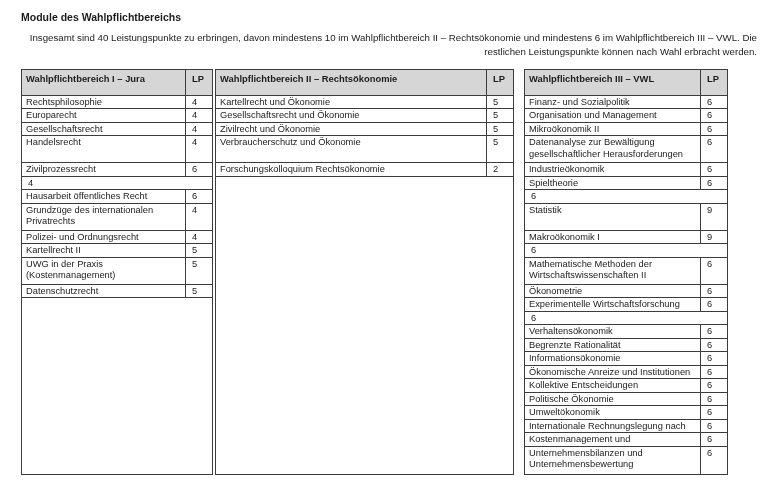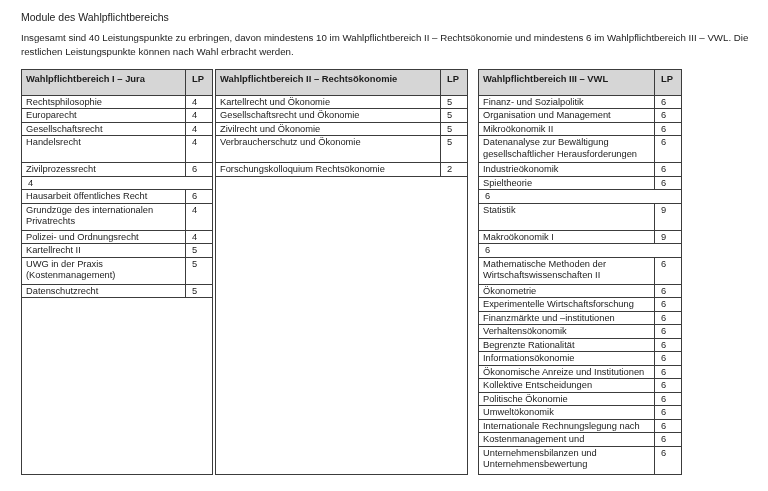--- a/index.html
+++ b/index.html
@@ -4,30 +4,30 @@
 <style>
   * { box-sizing: border-box; }
   html, body { margin: 0; padding: 0; }
   body {
     width: 768px; height: 491px;
     background: #ffffff;
     color: #1c1c1c;
     font-family: "Liberation Sans", sans-serif;
     overflow: hidden;
   }
-  .title { margin: 11px 10px 0 21px; font-size: 10.5px; font-weight: 400; }
-  .intro { margin: 8px 11px 0 21px; width: 736px; font-size: 9.7px; line-height: 1.42; }
+  .title { margin: 11px 10px 0 21px; font-size: 10.5px; font-weight: 700; }
+  .intro { margin: 8px 11px 0 21px; width: 736px; font-size: 9.7px; line-height: 1.42; text-align: right; }
   .tables { display: flex; align-items: flex-start; margin: 10px 0 0 21px; }
   .tbl {
     display: flex; flex-direction: column;
     border: 1px solid #3c3c3c;
     height: 406px; background: #fff; flex: 0 0 auto;
   }
   .tbl-0 { width: 192px; }
-  .tbl-1 { width: 253px; margin-left: 2px; }
+  .tbl-1 { width: 299px; margin-left: 2px; }
   .tbl-2 { width: 204px; margin-left: 10px; }
   .thead {
     display: flex; flex: 0 0 auto;
     height: 26px;
     background: #d6d6d6;
     border-bottom: 1px solid #3c3c3c;
   }
   .trow { display: flex; flex: 0 0 auto; height: 13.5px; border-bottom: 1px solid #3c3c3c; }
   .trow.tall { height: 27px; }
   .tbl:not(.has-filler) .trow:last-child { border-bottom: none; }
@@ -179,21 +179,20 @@
         </div>
         <div class="trow">
           <div class="cell module">Ökonometrie</div>
           <div class="cell lp">6</div>
         </div>
         <div class="trow">
           <div class="cell module">Experimentelle Wirtschaftsforschung</div>
           <div class="cell lp">6</div>
         </div>
         <div class="trow">
-          <div class="cell module">Finanzmärkte und –institutionen</div>
           <div class="cell lp">6</div>
         </div>
         <div class="trow">
           <div class="cell module">Verhaltensökonomik</div>
           <div class="cell lp">6</div>
         </div>
         <div class="trow">
           <div class="cell module">Begrenzte Rationalität</div>
           <div class="cell lp">6</div>
         </div>

